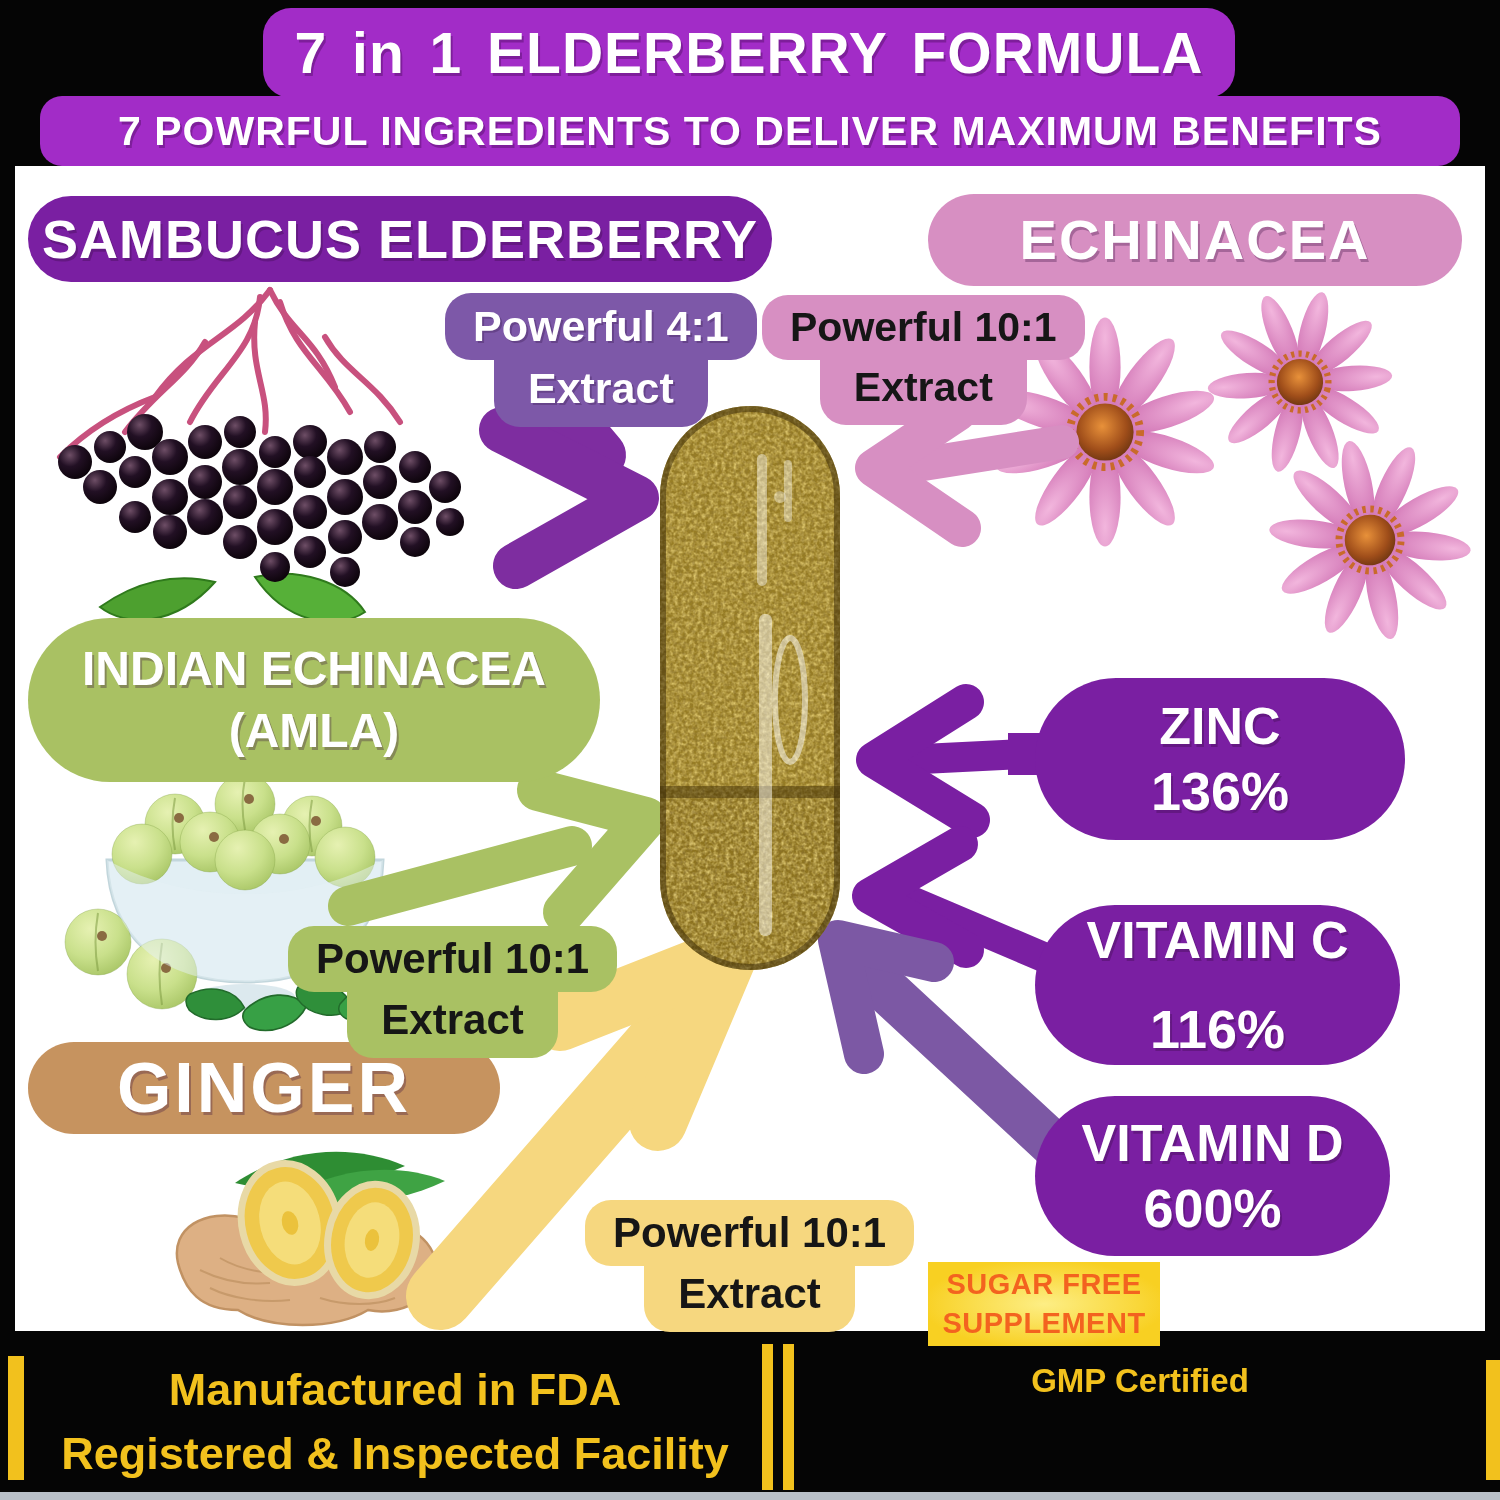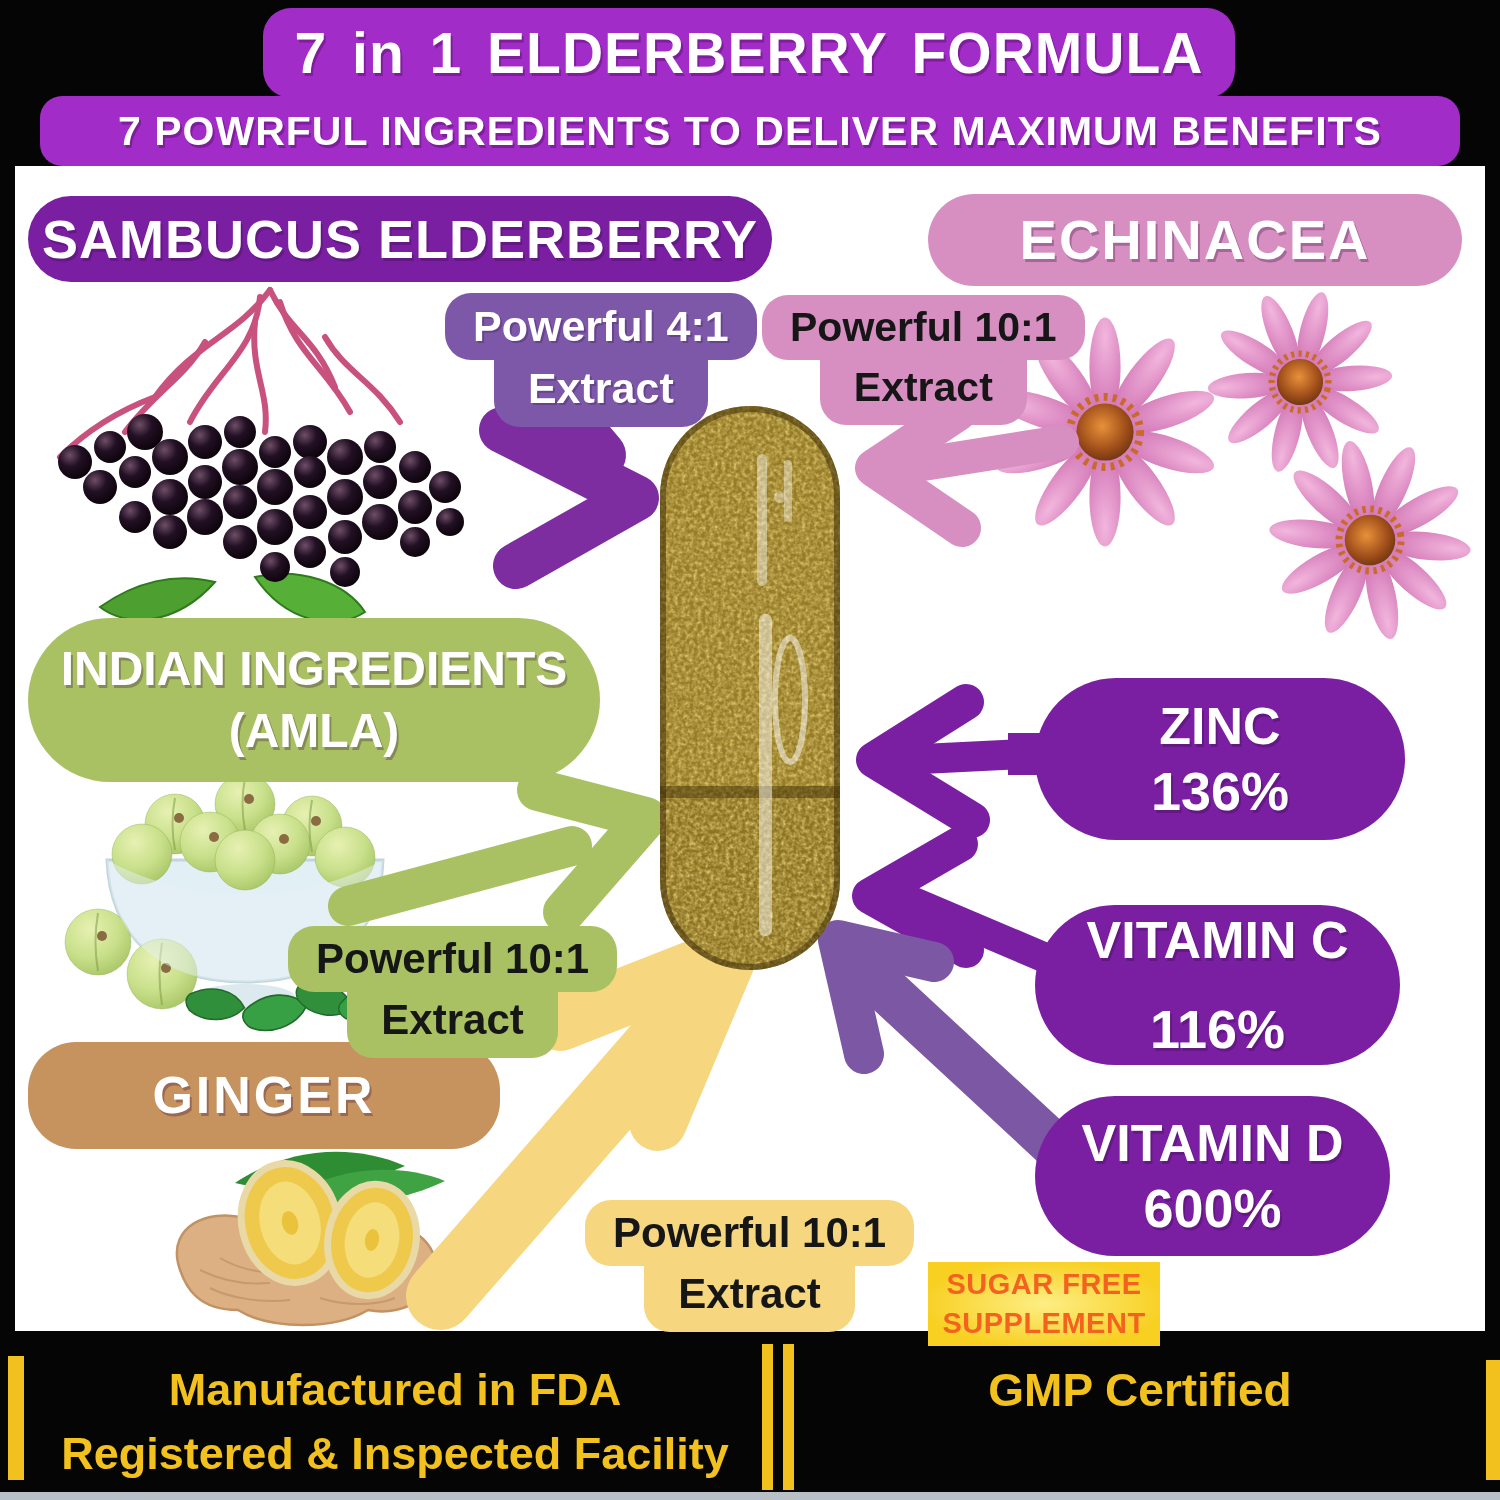--- a/index.html
+++ b/index.html
@@ -321,24 +321,24 @@
   <div class="abs extract green" style="left:288px;top:926px;font-size:42px;">
     <span class="l1">Powerful 10:1</span>
     <span class="l2">Extract</span>
   </div>
   <div class="abs extract yellow" style="left:585px;top:1200px;font-size:42px;">
     <span class="l1">Powerful 10:1</span>
     <span class="l2">Extract</span>
   </div>
 
   <div class="abs pill greenbg" style="left:28px;top:618px;width:572px;height:164px;border-radius:82px;font-size:48px;">
-    <span>INDIAN INGREDIENTS</span>
+    <span>INDIAN ECHINACEA</span>
     <span style="margin-top:8px;">(AMLA)</span>
   </div>
-  <div class="abs pill tanbg" style="left:28px;top:1042px;width:472px;height:107px;border-radius:48px;font-size:52px;letter-spacing:3px;justify-content:center;">
+  <div class="abs pill tanbg" style="left:28px;top:1042px;width:472px;height:92px;border-radius:48px;font-size:70px;letter-spacing:3px;justify-content:center;">
     <span>GINGER</span>
   </div>
 
   <div class="abs" style="left:1008px;top:733px;width:44px;height:42px;background:#7A1FA2;"></div>
   <div class="abs pill deep nutrient" style="left:1035px;top:678px;width:370px;height:162px;">
     <span class="nname">ZINC</span>
     <span class="nvalue">136%</span>
   </div>
   <div class="abs pill deep nutrient" style="left:1035px;top:905px;width:365px;height:160px;gap:24px;">
     <span class="nname">VITAMIN C</span>
@@ -356,18 +356,18 @@
 
   <div class="abs ybar" style="left:8px;top:1356px;width:16px;height:124px;"></div>
   <div class="abs ybar" style="left:762px;top:1344px;width:11px;height:146px;"></div>
   <div class="abs ybar" style="left:783px;top:1344px;width:11px;height:146px;"></div>
   <div class="abs ybar" style="left:1486px;top:1360px;width:14px;height:120px;"></div>
 
   <div class="abs footer-text" style="left:30px;top:1358px;width:730px;font-size:45px;">
     <div>Manufactured in FDA</div>
     <div>Registered &amp; Inspected Facility</div>
   </div>
-  <div class="abs footer-text" style="left:800px;top:1358px;width:680px;font-size:46px;text-align:center;">
+  <div class="abs footer-text" style="left:800px;top:1358px;width:680px;font-size:33px;text-align:center;">
     <div>GMP Certified</div>
   </div>
 
   <div class="abs" style="left:0;top:1492px;width:1500px;height:8px;background:#B8BFC7;"></div>
 </div>
 
 </body></html>

